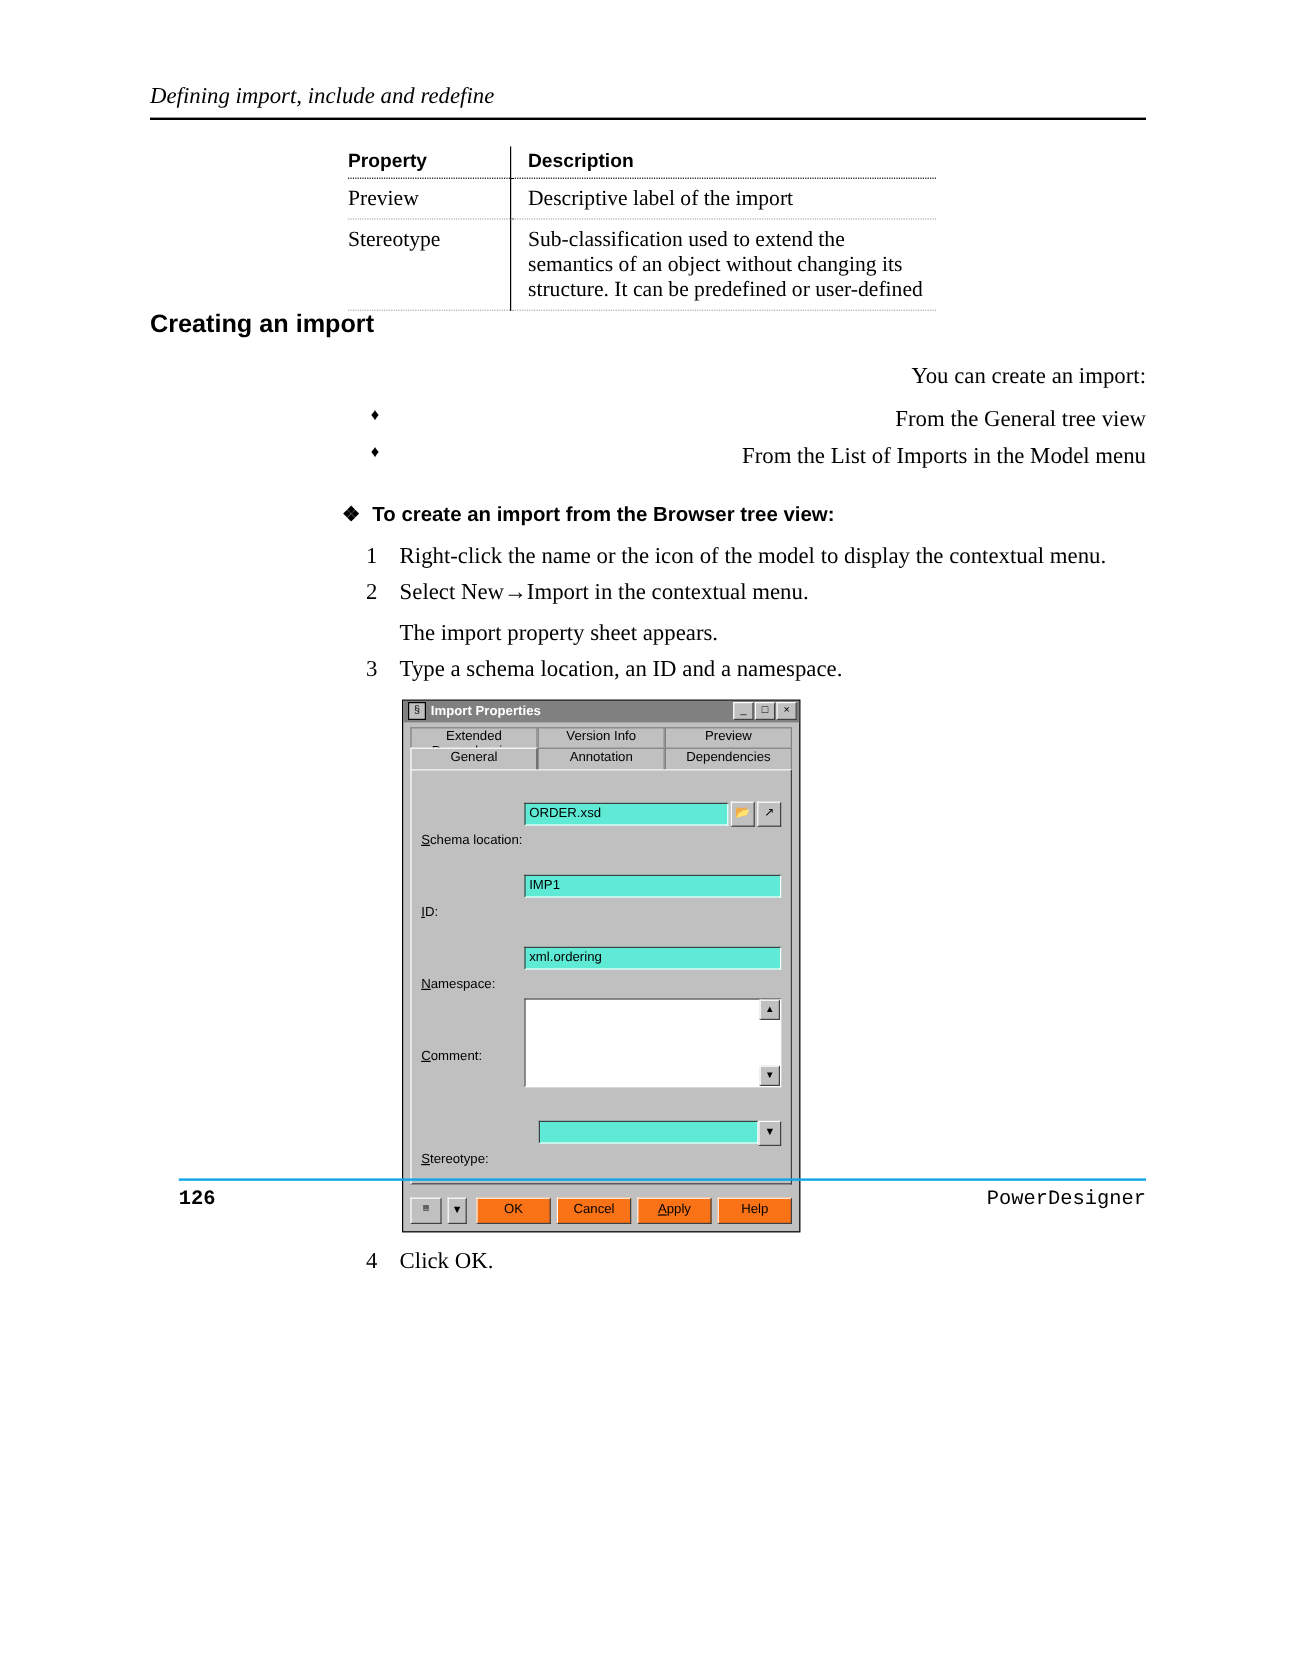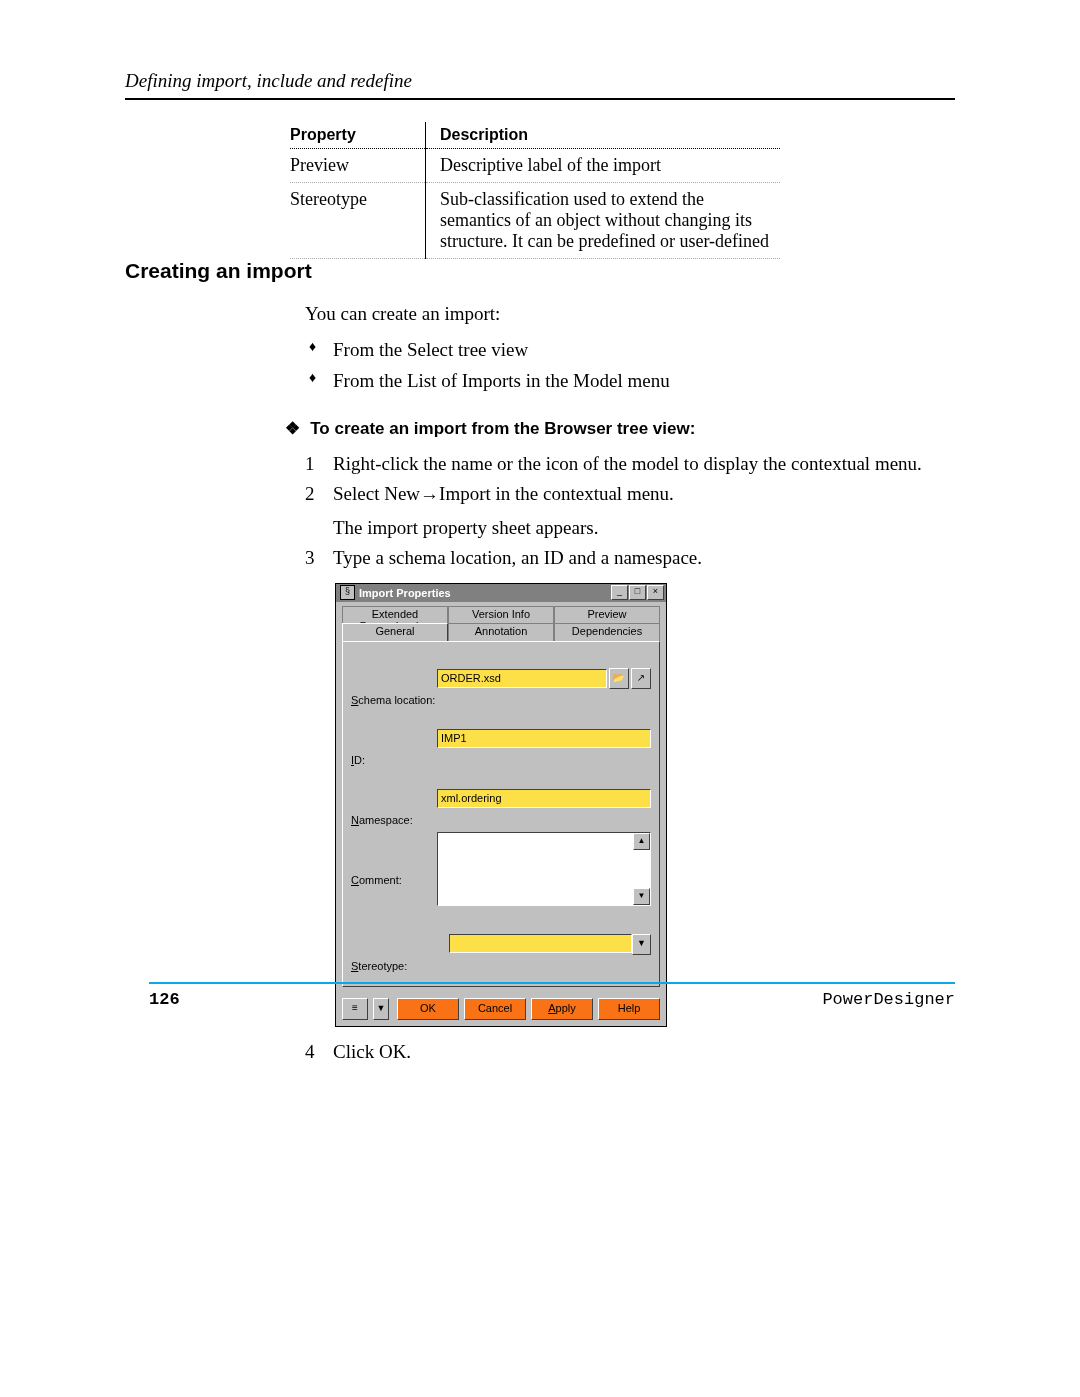--- a/index.html
+++ b/index.html
@@ -53,20 +53,21 @@
   .section-h2 {
     font-family: Arial, Helvetica, sans-serif;
     font-weight: bold;
     font-size: 21px;
     margin-bottom: 18px;
   }
   .body-text {
     font-size: 19px;
     margin-left: 180px;
     line-height: 1.35;
+    text-align: right;
   }
   .bullet-list {
     list-style: none;
     padding: 0;
     margin: 10px 0 18px 0;
   }
   .bullet-list li {
     position: relative;
     padding-left: 28px;
     margin: 6px 0;
@@ -191,21 +192,21 @@
     margin-top: 42px;
   }
   .form-row .lbl .ul { text-decoration: underline; }
   .tbox {
     flex: 1;
     border: 1px solid #808080;
     border-top-color:#404040;
     border-left-color:#404040;
     border-right-color:#fff;
     border-bottom-color:#fff;
-    background: #fde047;
+    background: #5eead4;
     height: 17px;
     padding: 0 3px;
     font-size: 11px;
     line-height: 17px;
   }
   .sqbtn {
     width: 18px; height: 19px;
     border: 1px solid #fff;
     border-right-color:#404040;
     border-bottom-color:#404040;
@@ -324,21 +325,21 @@
       <td class="col-desc">Sub-classification used to extend the semantics of an object without changing its structure. It can be predefined or user-defined</td>
     </tr>
   </tbody>
     </table>
 
   <div class="section-h2">Creating an import</div>
 
   <div class="body-text">
     <div>You can create an import:</div>
     <ul class="bullet-list">
-      <li>From the Select tree view</li>
+      <li>From the General tree view</li>
       <li>From the List of Imports in the Model menu</li>
     </ul>
   </div>
 
   <div class="sub-head">To create an import from the Browser tree view:</div>
 
   <ol class="steps">
     <li>
       <span class="num">1</span>
       <span class="txt">Right-click the name or the icon of the model to display the contextual menu.</span>

